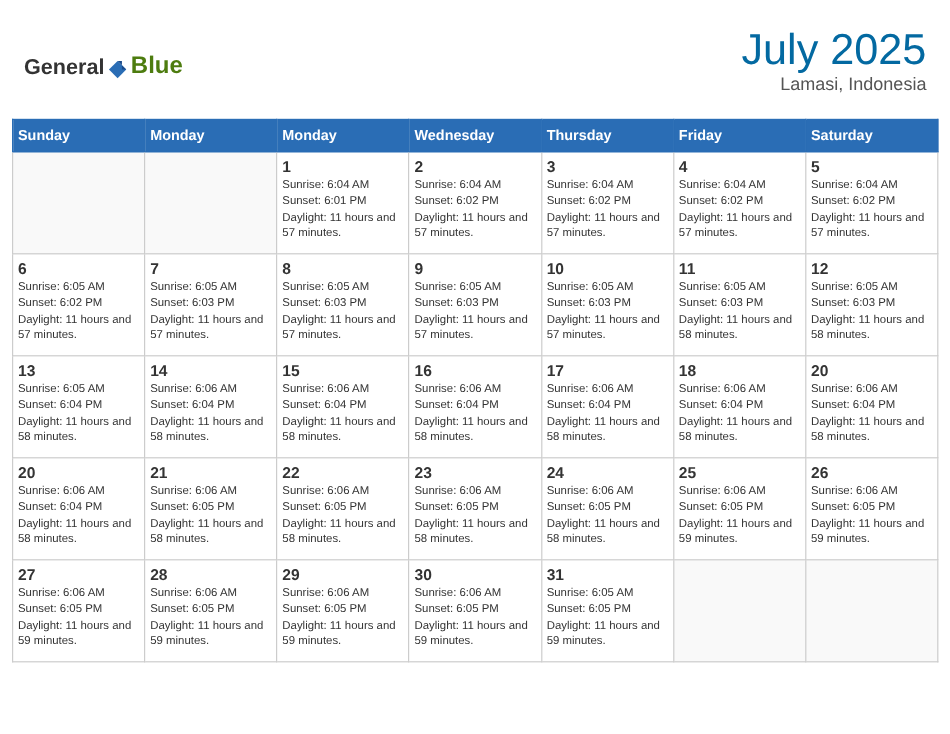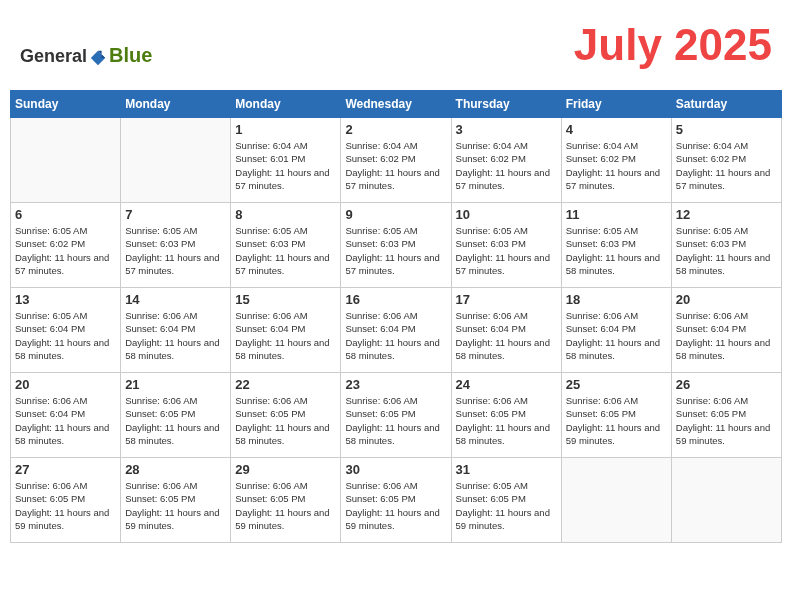--- a/index.html
+++ b/index.html
@@ -34,23 +34,23 @@
     .logo-icon {
       width: 18px;
       height: 18px;
       margin-left: 2px;
       margin-right: 2px;
     }
     .title-area {
       text-align: right;
     }
     .month-year {
-      font-size: 44px;
-      color: #ef4444;
-      font-weight: bold;
+      font-size: 36px;
+      color: #0369a1;
+      font-weight: normal;
     }
     .location {
       font-size: 15px;
       color: #555;
     }
     .calendar {
       width: 100%;
       border-collapse: collapse;
       margin-top: 15px;
     }
@@ -97,20 +97,21 @@
   <div class="logo">
     <span class="logo-text-general">General</span>
     <svg class="logo-icon" viewBox="0 0 20 20">
       <polygon points="10,2 18,10 10,18 2,10" fill="#2a6db5"></polygon>
       <polygon points="10,2 18,10 14,10 14,2" fill="#1a4a8a"></polygon>
     </svg>
     <span class="logo-text-blue">Blue</span>
   </div>
   <div class="title-area">
     <div class="month-year">July 2025</div>
+    <div class="location">Lamasi, Indonesia</div>
   </div>
 </div>
 
 <table class="calendar">
   <thead>
     <tr>
       <th>Sunday</th>
       <th>Monday</th>
       <th>Monday</th>
       <th>Wednesday</th>

